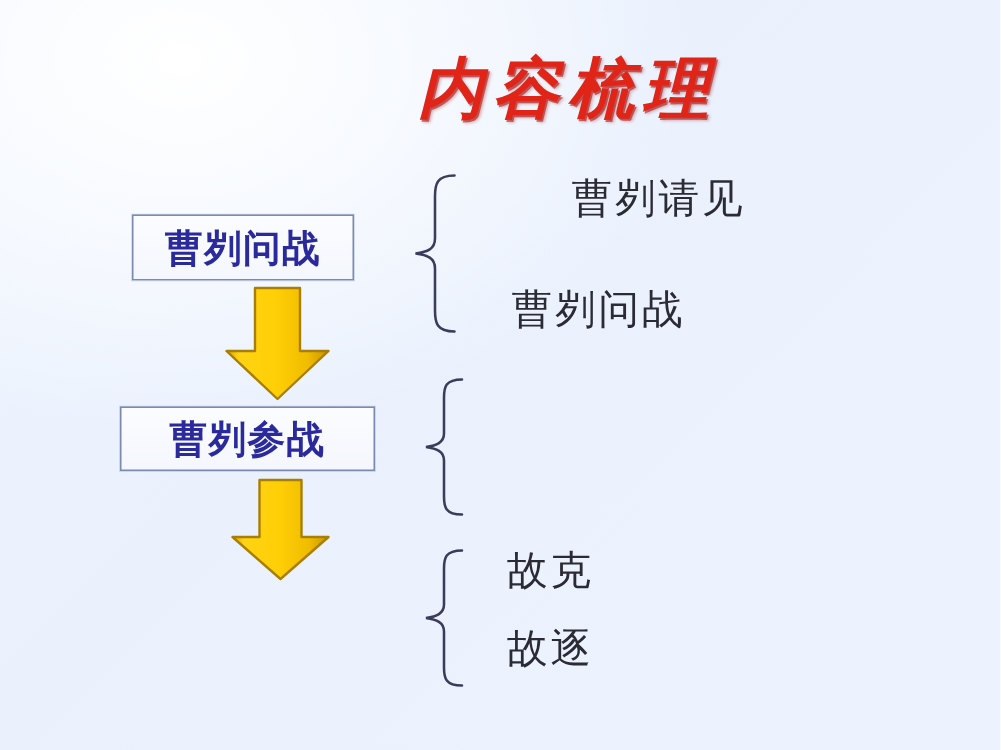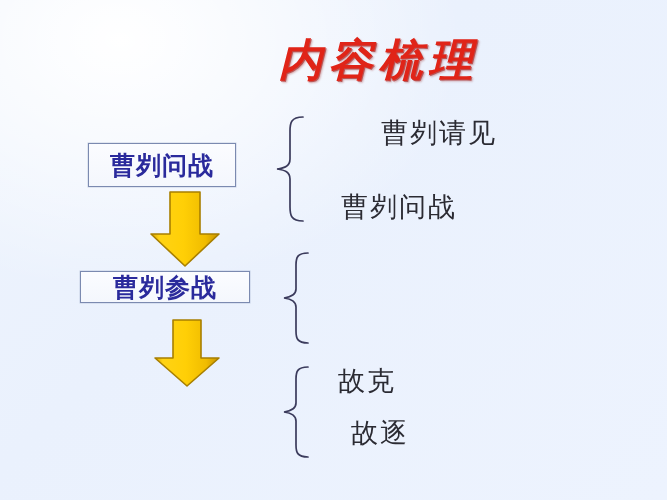--- a/index.html
+++ b/index.html
@@ -56,21 +56,21 @@
     font-weight: bold;
     letter-spacing: 1px;
     display: flex;
     align-items: center;
     justify-content: center;
     white-space: nowrap;
     box-shadow: 0 0 0 0.5px rgba(120,140,180,0.35);
     text-align: center;
   }
   #box-1 { left: 88px;  top: 143px; width: 148px; height: 44px; }
-  #box-2 { left: 80px;  top: 271px; width: 170px; height: 32px; }
+  #box-2 { left: 80px;  top: 271px; width: 170px; height: 43px; }
   #box-3 { left: 80px;  top: 385px; width: 170px; height: 43px; }
 
   
   .arrow {
     position: absolute;
   }
   #arrow-1 { left: 143px; top: 190px; width: 84px; height: 78px; }
   #arrow-2 { left: 148px; top: 318px; width: 78px; height: 70px; }
 
   
@@ -88,22 +88,22 @@
     font-size: 27px;
     color: #2b2b33;
     letter-spacing: 2px;
     white-space: nowrap;
     line-height: 1;
   }
   #detail-1-0 { left: 333px; top: 119px; margin-left: 48px; }
   #detail-1-1 { left: 341px; top: 193px; }
   #detail-2-0 { left: 338px; top: 253px; }
   #detail-2-1 { left: 338px; top: 303px; }
-  #detail-3-0 { left: 338px; top: 367px; }
-  #detail-3-1 { left: 351px; top: 419px; }
+  #detail-3-0 { left: 338px; top: 367px; font-family: Liberation Serif, serif; }
+  #detail-3-1 { left: 338px; top: 419px; }
 </style>
 </head>
 <body>
 
 <div id="slide">
 
   <div class="title">内容梳理</div>
 
   <div class="stage-box" id="box-1">
     <span>曹刿问战</span>

